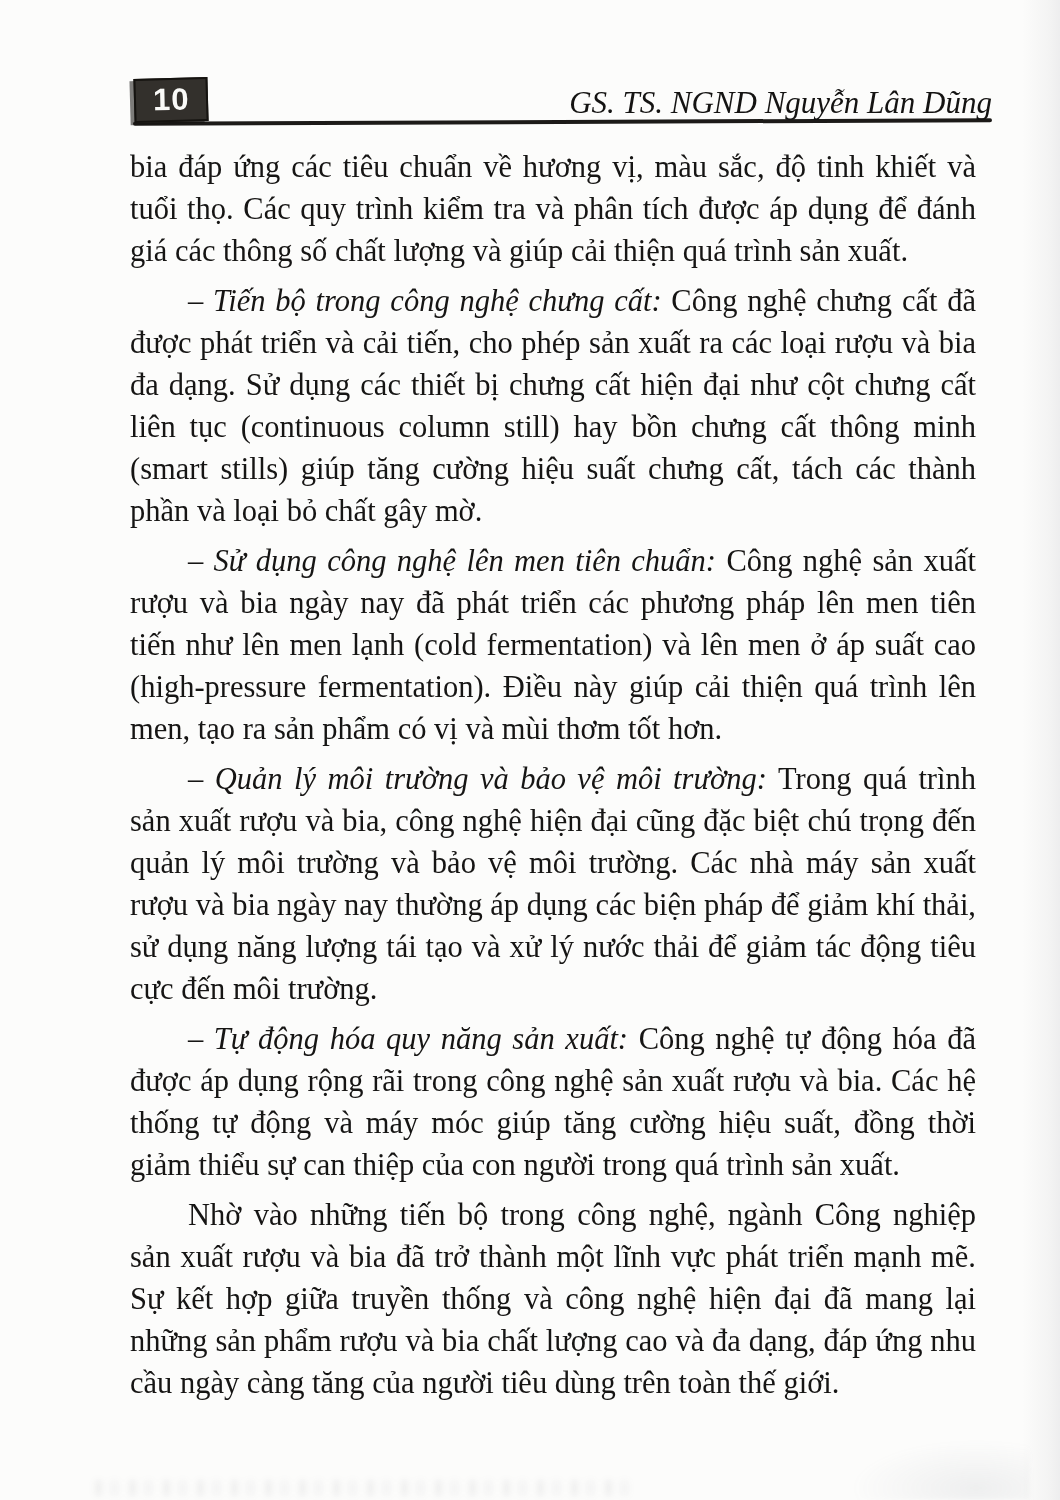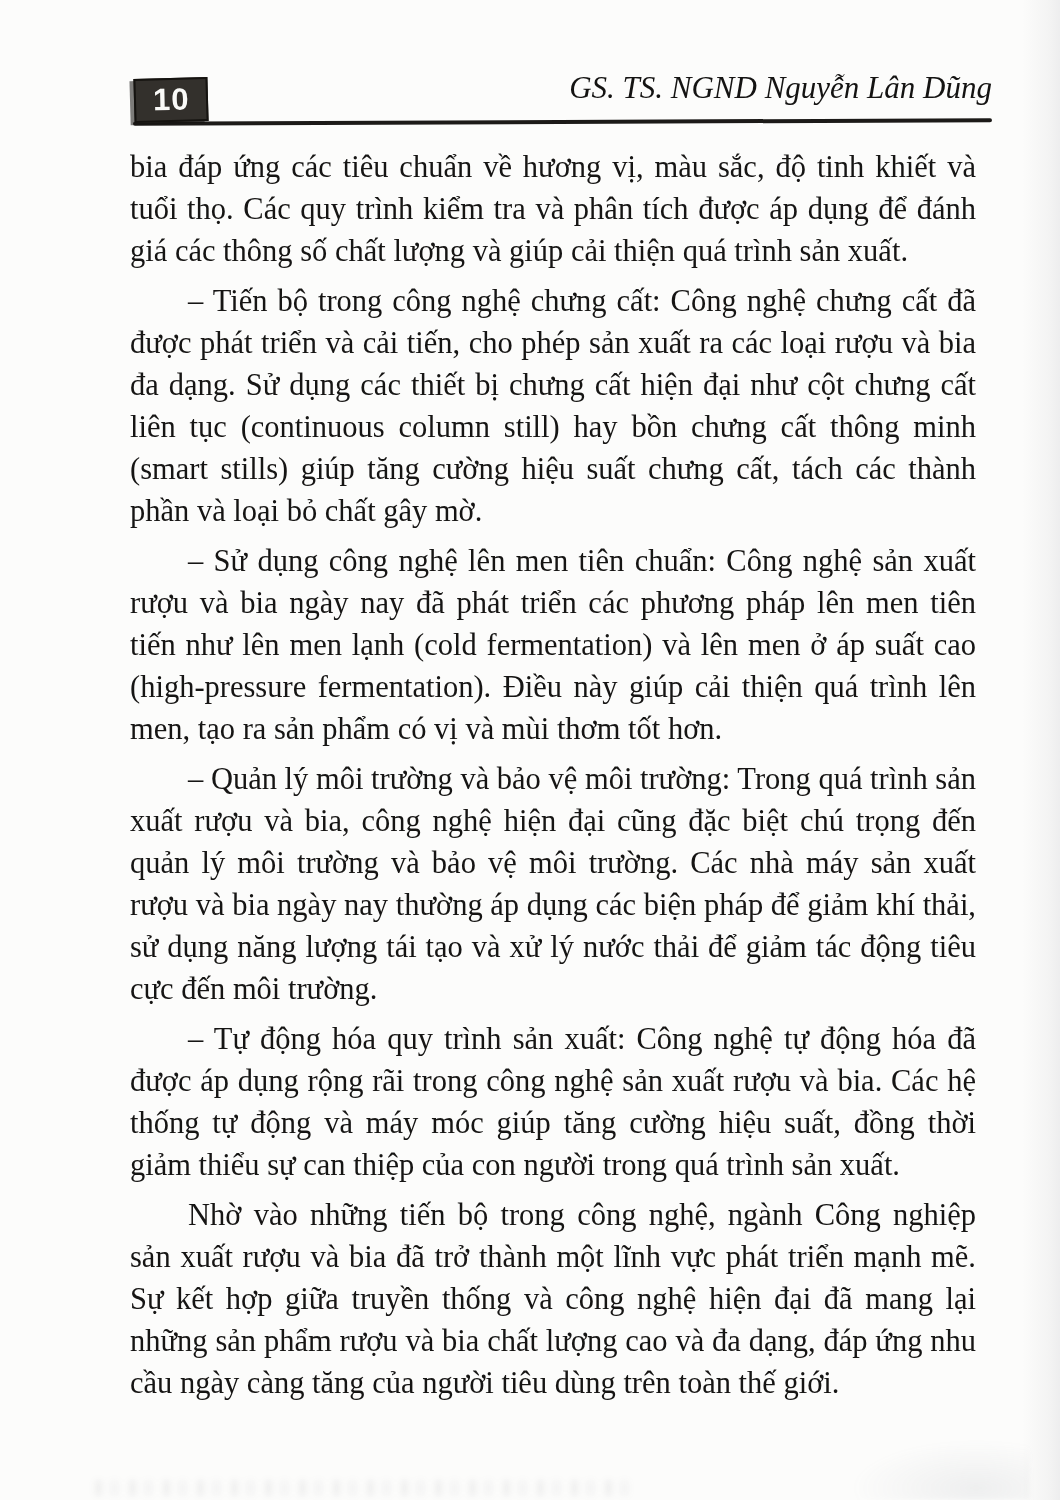--- a/index.html
+++ b/index.html
@@ -63,21 +63,21 @@
     font-family: "Liberation Sans", "DejaVu Sans", sans-serif;
     font-weight: bold;
     font-size: 31px;
     color: #fafaf8;
     letter-spacing: 1px;
     transform: rotate(0.4deg);
   }
   .header-author {
     position: absolute;
     right: 0;
-    bottom: 20px;
+    bottom: 5px;
     font-style: italic;
     font-size: 31px;
     color: #141312;
     white-space: nowrap;
   }
   .body-text {
     position: absolute;
     left: 130px;
     top: 146px;
     width: 862px;
@@ -85,20 +85,21 @@
     line-height: 42px;
     text-align: justify;
   }
   .body-text p {
     margin: 0 16px 8px 0;
   }
   .body-text p.indent {
     text-indent: 58px;
   }
   .lead {
+    font-style: italic;
   }
   
   .bottom-smudge {
     position: absolute;
     left: 95px;
     bottom: 4px;
     width: 540px;
     height: 16px;
     background: repeating-linear-gradient(90deg,
       rgba(110,110,120,0.16) 0px, rgba(110,110,120,0.16) 7px,
@@ -135,21 +136,21 @@
 
   <div class="body-text">
     <p><span class="lead"></span><span>bia đáp ứng các tiêu chuẩn về hương vị, màu sắc, độ tinh khiết và tuổi thọ. Các quy trình kiểm tra và phân tích được áp dụng để đánh giá các thông số chất lượng và giúp cải thiện quá trình sản xuất.</span></p>
 
     <p class="indent"><span class="lead">– Tiến bộ trong công nghệ chưng cất:</span><span> Công nghệ chưng cất đã được phát triển và cải tiến, cho phép sản xuất ra các loại rượu và bia đa dạng. Sử dụng các thiết bị chưng cất hiện đại như cột chưng cất liên tục (continuous column still) hay bồn chưng cất thông minh (smart stills) giúp tăng cường hiệu suất chưng cất, tách các thành phần và loại bỏ chất gây mờ.</span></p>
 
     <p class="indent"><span class="lead">– Sử dụng công nghệ lên men tiên chuẩn:</span><span> Công nghệ sản xuất rượu và bia ngày nay đã phát triển các phương pháp lên men tiên tiến như lên men lạnh (cold fermentation) và lên men ở áp suất cao (high-pressure fermentation). Điều này giúp cải thiện quá trình lên men, tạo ra sản phẩm có vị và mùi thơm tốt hơn.</span></p>
 
     <p class="indent"><span class="lead">– Quản lý môi trường và bảo vệ môi trường:</span><span> Trong quá trình sản xuất rượu và bia, công nghệ hiện đại cũng đặc biệt chú trọng đến quản lý môi trường và bảo vệ môi trường. Các nhà máy sản xuất rượu và bia ngày nay thường áp dụng các biện pháp để giảm khí thải, sử dụng năng lượng tái tạo và xử lý nước thải để giảm tác động tiêu cực đến môi trường.</span></p>
 
-    <p class="indent"><span class="lead">– Tự động hóa quy trình sản xuất:</span><span> Công nghệ tự động hóa đã được áp dụng rộng rãi trong công nghệ sản xuất rượu và bia. Các hệ thống tự động và máy móc giúp tăng cường hiệu suất, đồng thời giảm thiểu sự can thiệp của con người trong quá trình sản xuất.</span></p>
+    <p class="indent"><span class="lead">– Tự động hóa quy năng sản xuất:</span><span> Công nghệ tự động hóa đã được áp dụng rộng rãi trong công nghệ sản xuất rượu và bia. Các hệ thống tự động và máy móc giúp tăng cường hiệu suất, đồng thời giảm thiểu sự can thiệp của con người trong quá trình sản xuất.</span></p>
 
     <p class="indent"><span class="lead"></span><span>Nhờ vào những tiến bộ trong công nghệ, ngành Công nghiệp sản xuất rượu và bia đã trở thành một lĩnh vực phát triển mạnh mẽ. Sự kết hợp giữa truyền thống và công nghệ hiện đại đã mang lại những sản phẩm rượu và bia chất lượng cao và đa dạng, đáp ứng nhu cầu ngày càng tăng của người tiêu dùng trên toàn thế giới.</span></p>
   </div>
 
   <div class="bottom-smudge"></div>
   <div class="bottom-smudge2"></div>
   <div class="edge-shade"></div>
 
 </div>
 

